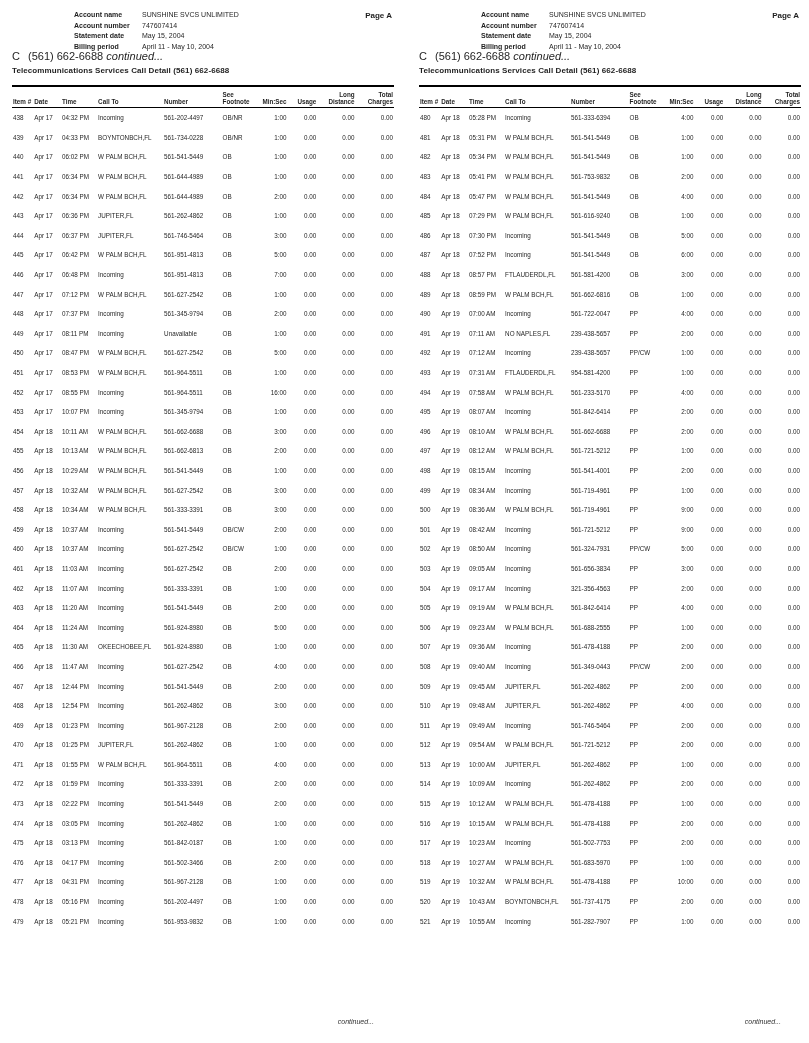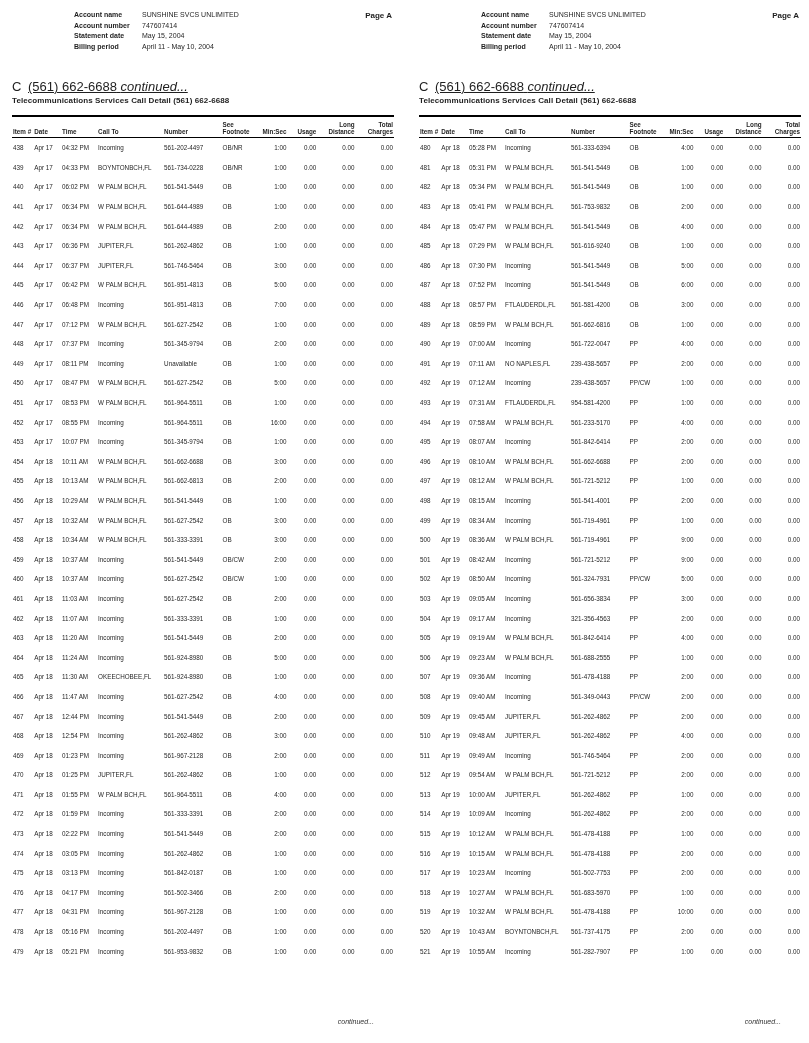--- a/index.html
+++ b/index.html
@@ -15,21 +15,21 @@
     display: flex; flex-direction: column; position: relative;
   }
   
   .acct { display: flex; align-items: flex-start; margin-left: 62px; margin-right: 2px; }
   .acct-fields { flex: 1; }
   .acct-row { display: flex; line-height: 10.5px; }
   .acct-label { width: 68px; font-weight: bold; font-size: 7px; }
   .acct-value { font-size: 7px; }
   .page-label { font-weight: bold; font-size: 8px; white-space: nowrap; padding-top: 1px; }
   
-  .section-line { margin-top: 30px; font-size: 13px; line-height: 9px; text-decoration: underline; }
+  .section-line { font-size: 11px; line-height: 9px; }
   .sec-prefix { display: inline-block; width: 16px; }
   .sec-phone { }
   .sec-cont { font-style: italic; }
   .table-title {
     font-size: 8px; font-weight: bold; margin: 5px 0 0 0; padding-bottom: 10px;
     border-bottom: 2px solid #000; letter-spacing: 0.1px;
   }
   
   table.calls { width: 100%; border-collapse: collapse; table-layout: fixed; margin-top: 1px; }
   table.calls th {

